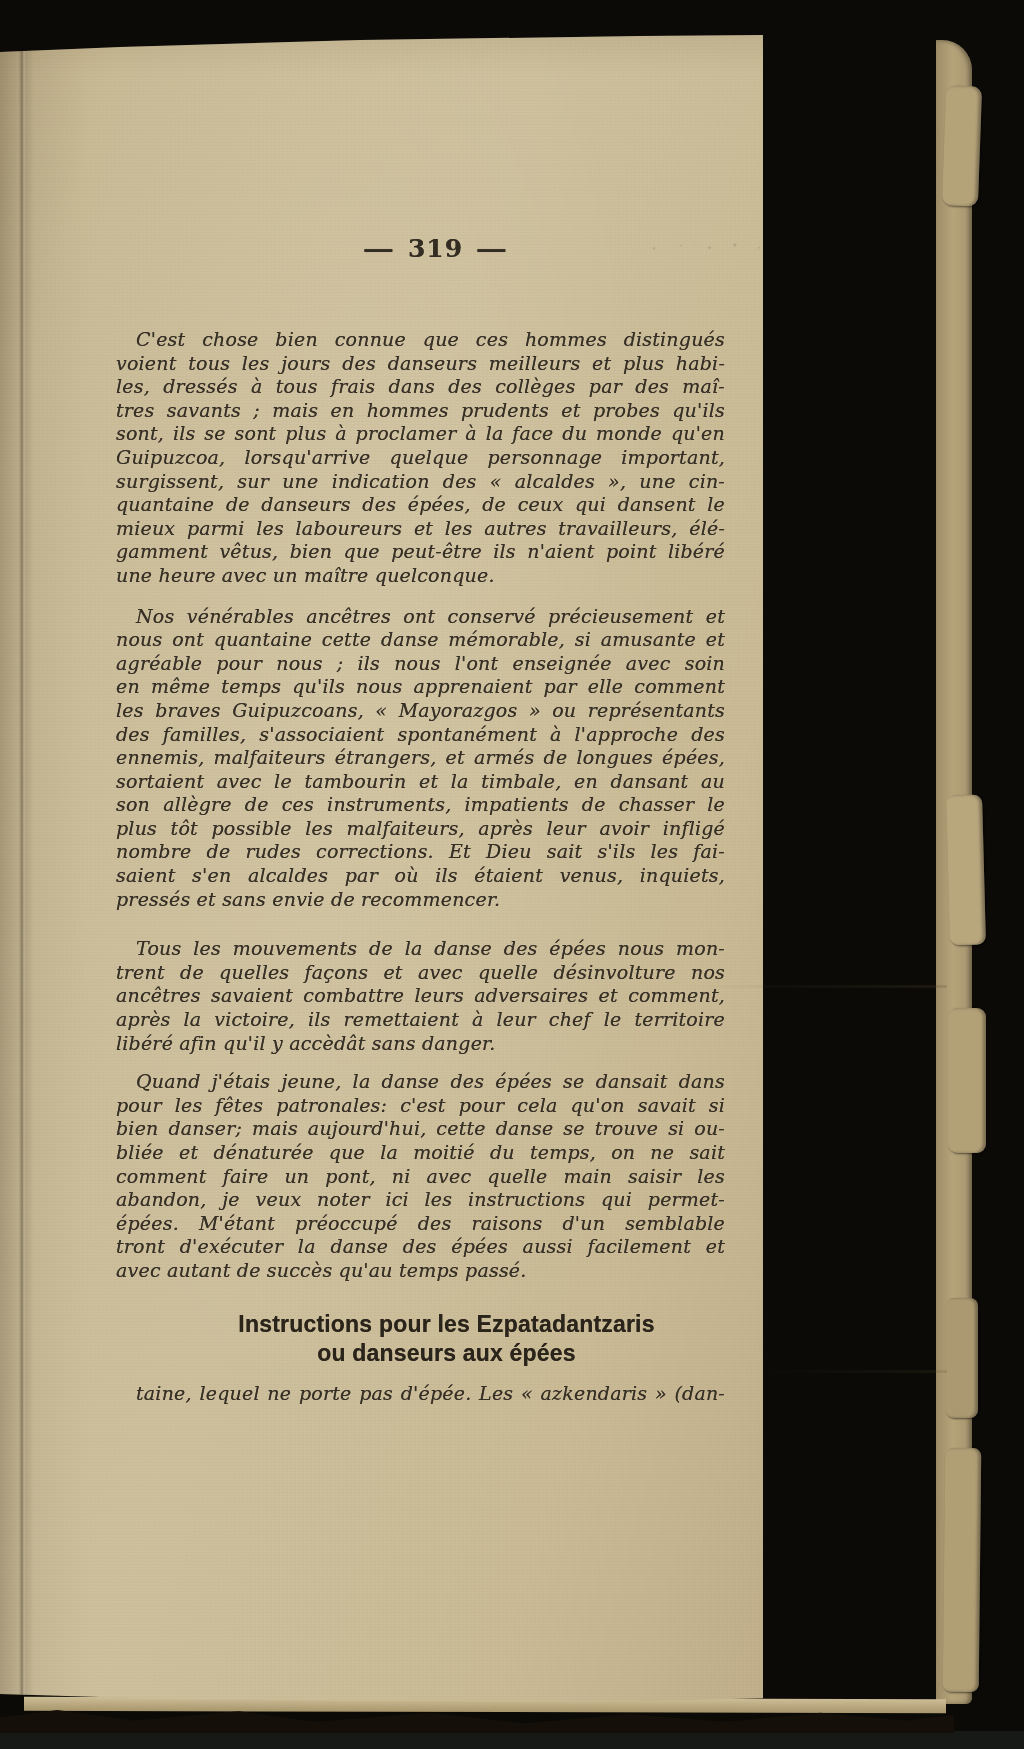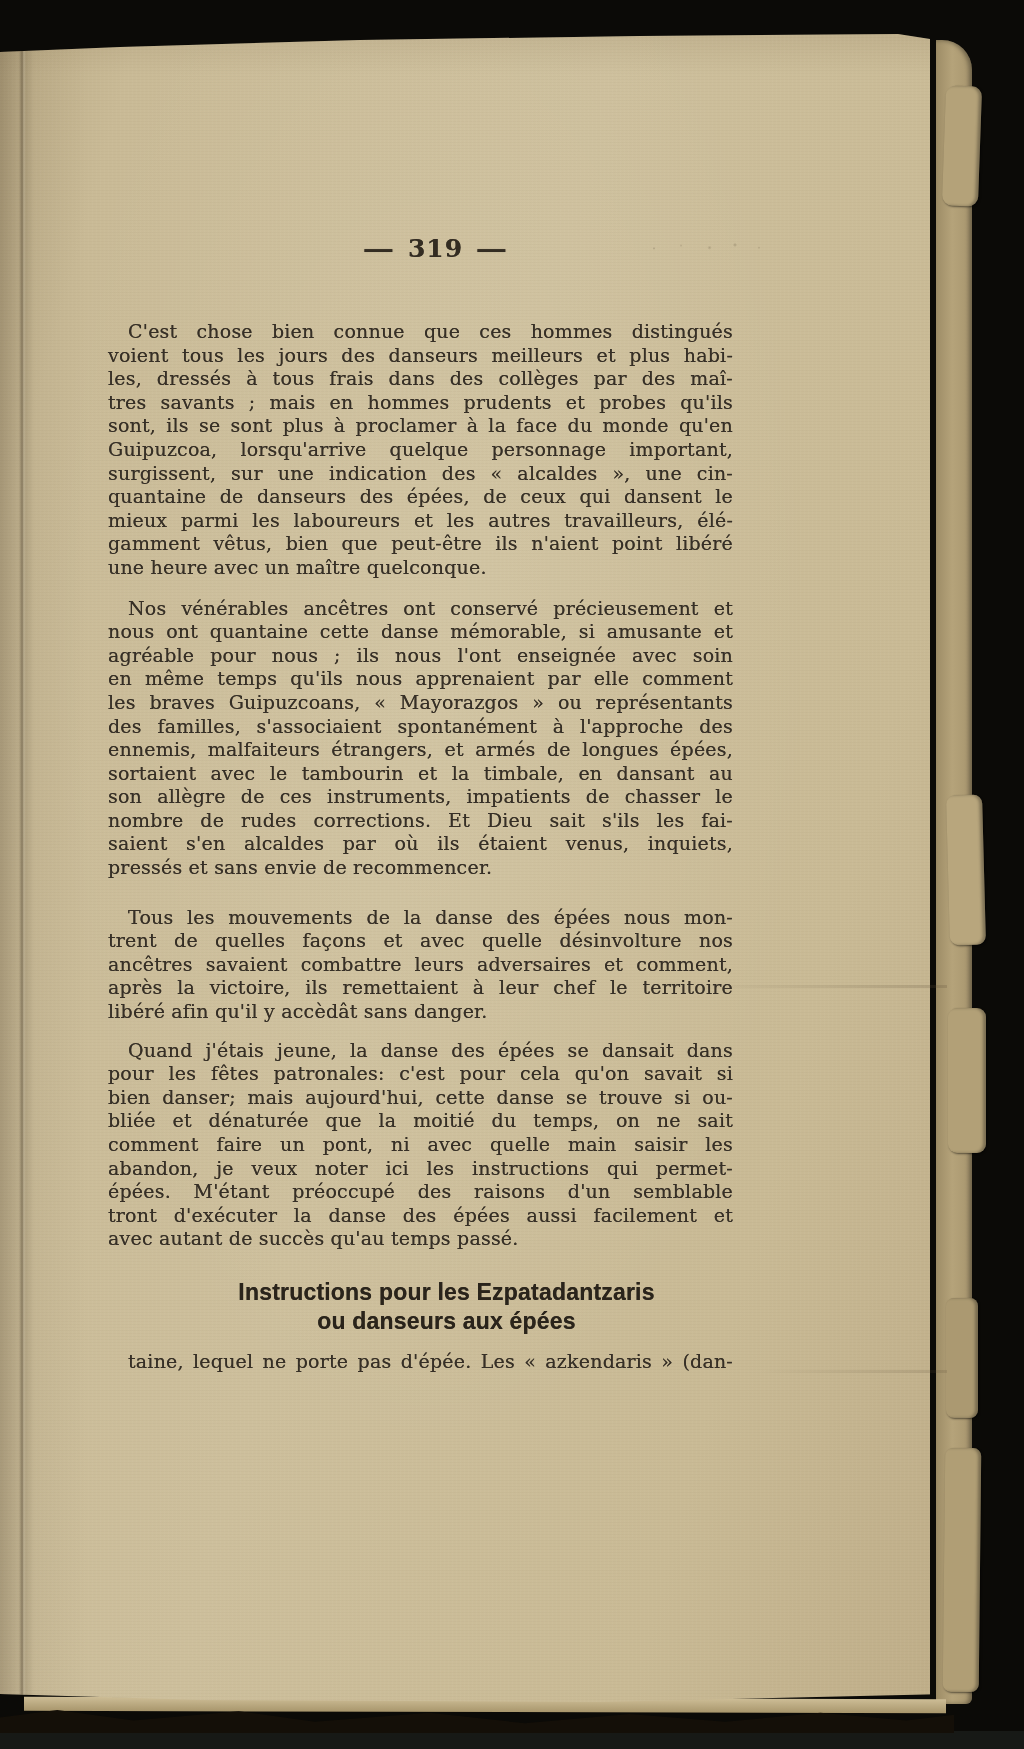--- a/index.html
+++ b/index.html
@@ -38,21 +38,21 @@
     background:#140f08;z-index:3;
     clip-path:polygon(0 45%,6% 18%,14% 55%,25% 22%,33% 60%,45% 28%,55% 65%,66% 32%,76% 60%,86% 28%,95% 55%,100% 35%,100% 100%,0 100%);
   }
   .bottom-bg{
     position:absolute;left:0;top:1731px;width:1024px;height:18px;
     background:#171916;z-index:0;
   }
 
   
   .page{
-    position:absolute;left:0;top:34px;width:930px;height:1672px;z-index:2;
+    position:absolute;left:0;top:34px;width:763px;height:1672px;z-index:2;
     background:
       radial-gradient(ellipse at 46% 36%, rgba(255,250,230,.10), rgba(0,0,0,0) 55%),
       linear-gradient(180deg, rgba(125,105,72,.14) 0, rgba(125,105,72,0) 40px),
       linear-gradient(105deg,#bcac87 0%,#c9ba96 10%,#cdbf9c 45%,#c9ba95 78%,#bfae89 100%);
     clip-path:polygon(0 18px,120px 13px,360px 6px,640px 2px,898px 0,930px 5px,944px 22px,947px 58px,947px 1660px,600px 1668px,200px 1666px,0 1660px);
   }
   .texture{
     position:absolute;inset:0;pointer-events:none;
     background:
       repeating-linear-gradient(0deg, rgba(110,92,62,.035) 0 1px, rgba(0,0,0,0) 1px 3px),
@@ -95,21 +95,21 @@
   }
   .folio .dash{display:inline-block;transform:scaleX(1.25);}
   .folio .num{display:inline-block;margin:0 16px;}
 
   .textblock{
     position:absolute;left:104px;top:282px;width:633px;
     color:#362f26;font-size:19px;line-height:23.6px;
     letter-spacing:.2px;
     text-shadow:0 0 .6px rgba(54,47,38,.75);
   }
-  .para{margin:4px;}
+  .para{margin:12px;font-style:italic;}
   .para + .para{margin-top:17px;}
   .para.p3{margin-top:26px;}
   .para.p4{margin-top:15px;}
   .para.p5{margin-top:14px;}
   .tline{text-align:justify;text-align-last:justify;}
   .tline:last-child{text-align-last:left;}
   .para.cont .tline:last-child{text-align-last:justify;}
   .para .tline:first-child{text-indent:20px;}
 
   .heading{
@@ -167,20 +167,21 @@
       <div class="para p2">
           <div class="tline">Nos vénérables ancêtres ont conservé précieusement et</div>
           <div class="tline">nous ont quantaine cette danse mémorable, si amusante et</div>
           <div class="tline">agréable pour nous ; ils nous l'ont enseignée avec soin</div>
           <div class="tline">en même temps qu'ils nous apprenaient par elle comment</div>
           <div class="tline">les braves Guipuzcoans, « Mayorazgos » ou représentants</div>
           <div class="tline">des familles, s'associaient spontanément à l'approche des</div>
           <div class="tline">ennemis, malfaiteurs étrangers, et armés de longues épées,</div>
           <div class="tline">sortaient avec le tambourin et la timbale, en dansant au</div>
           <div class="tline">son allègre de ces instruments, impatients de chasser le</div>
+          <div class="tline">plus tôt possible les malfaiteurs, après leur avoir infligé</div>
           <div class="tline">nombre de rudes corrections. Et Dieu sait s'ils les fai-</div>
           <div class="tline">saient s'en alcaldes par où ils étaient venus, inquiets,</div>
           <div class="tline">pressés et sans envie de recommencer.</div>
         </div>
       <div class="para p3">
           <div class="tline">Tous les mouvements de la danse des épées nous mon-</div>
           <div class="tline">trent de quelles façons et avec quelle désinvolture nos</div>
           <div class="tline">ancêtres savaient combattre leurs adversaires et comment,</div>
           <div class="tline">après la victoire, ils remettaient à leur chef le territoire</div>
           <div class="tline">libéré afin qu'il y accèdât sans danger.</div>

